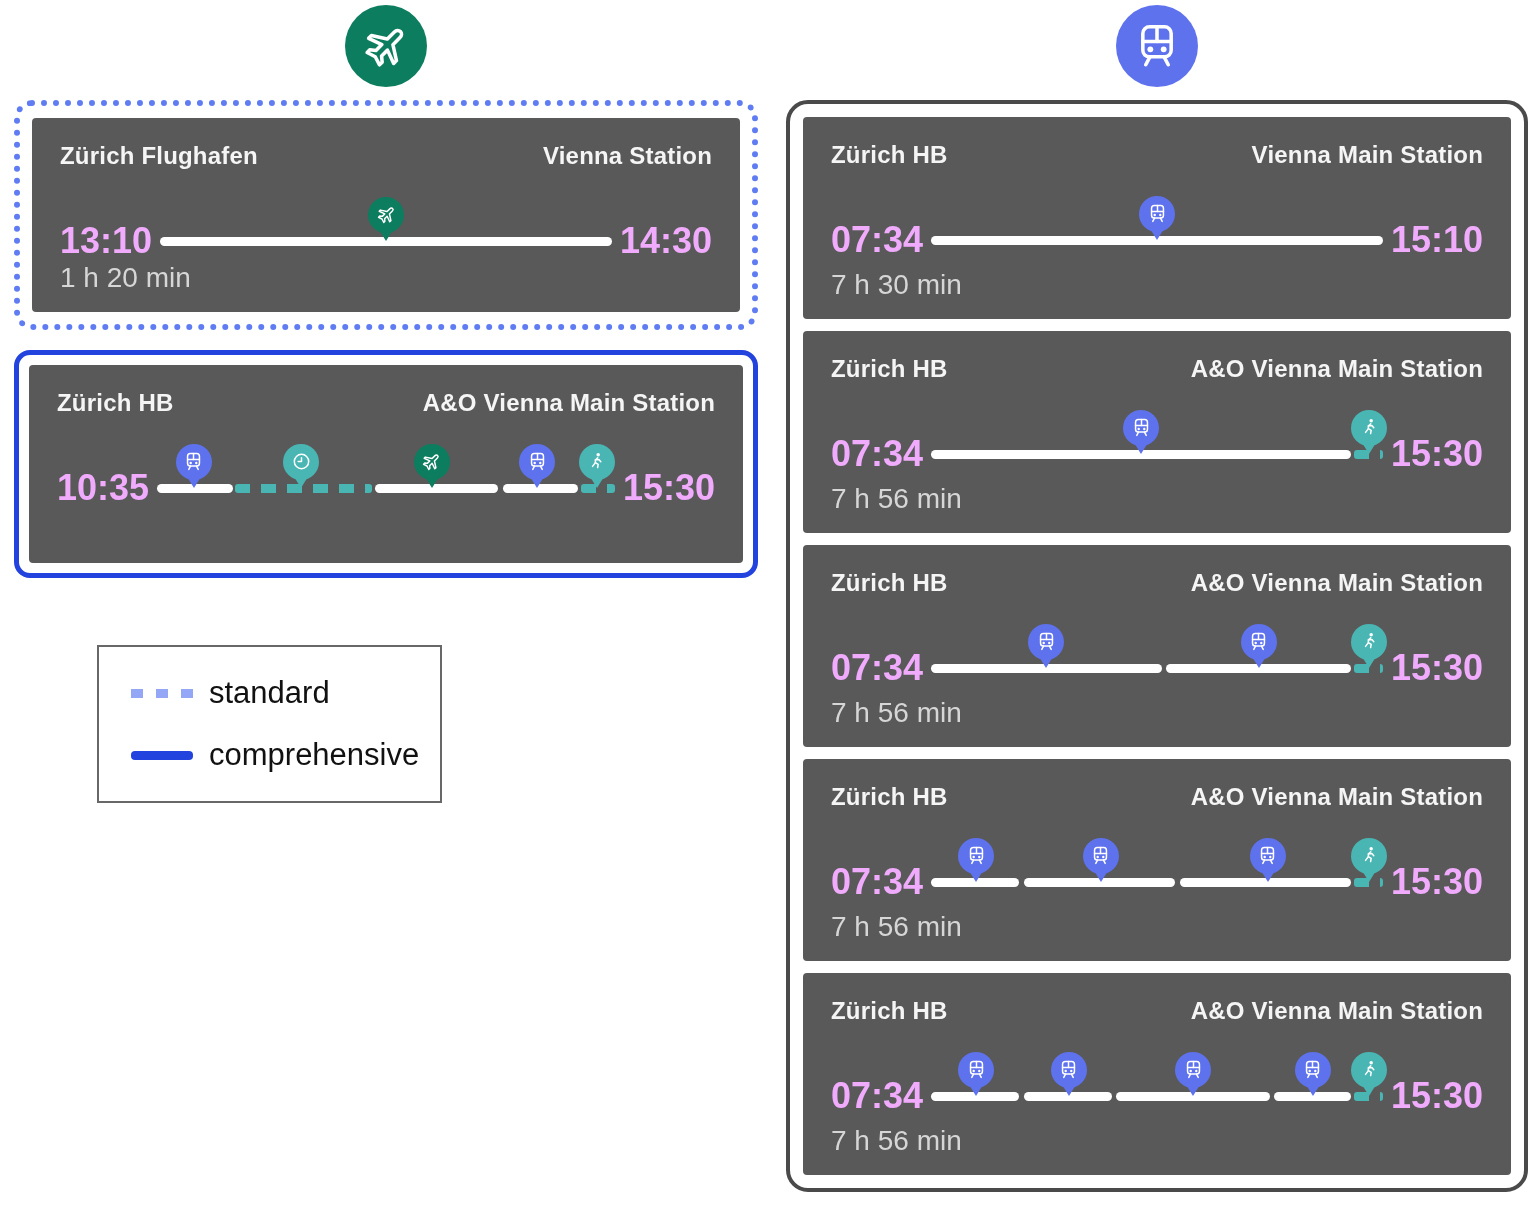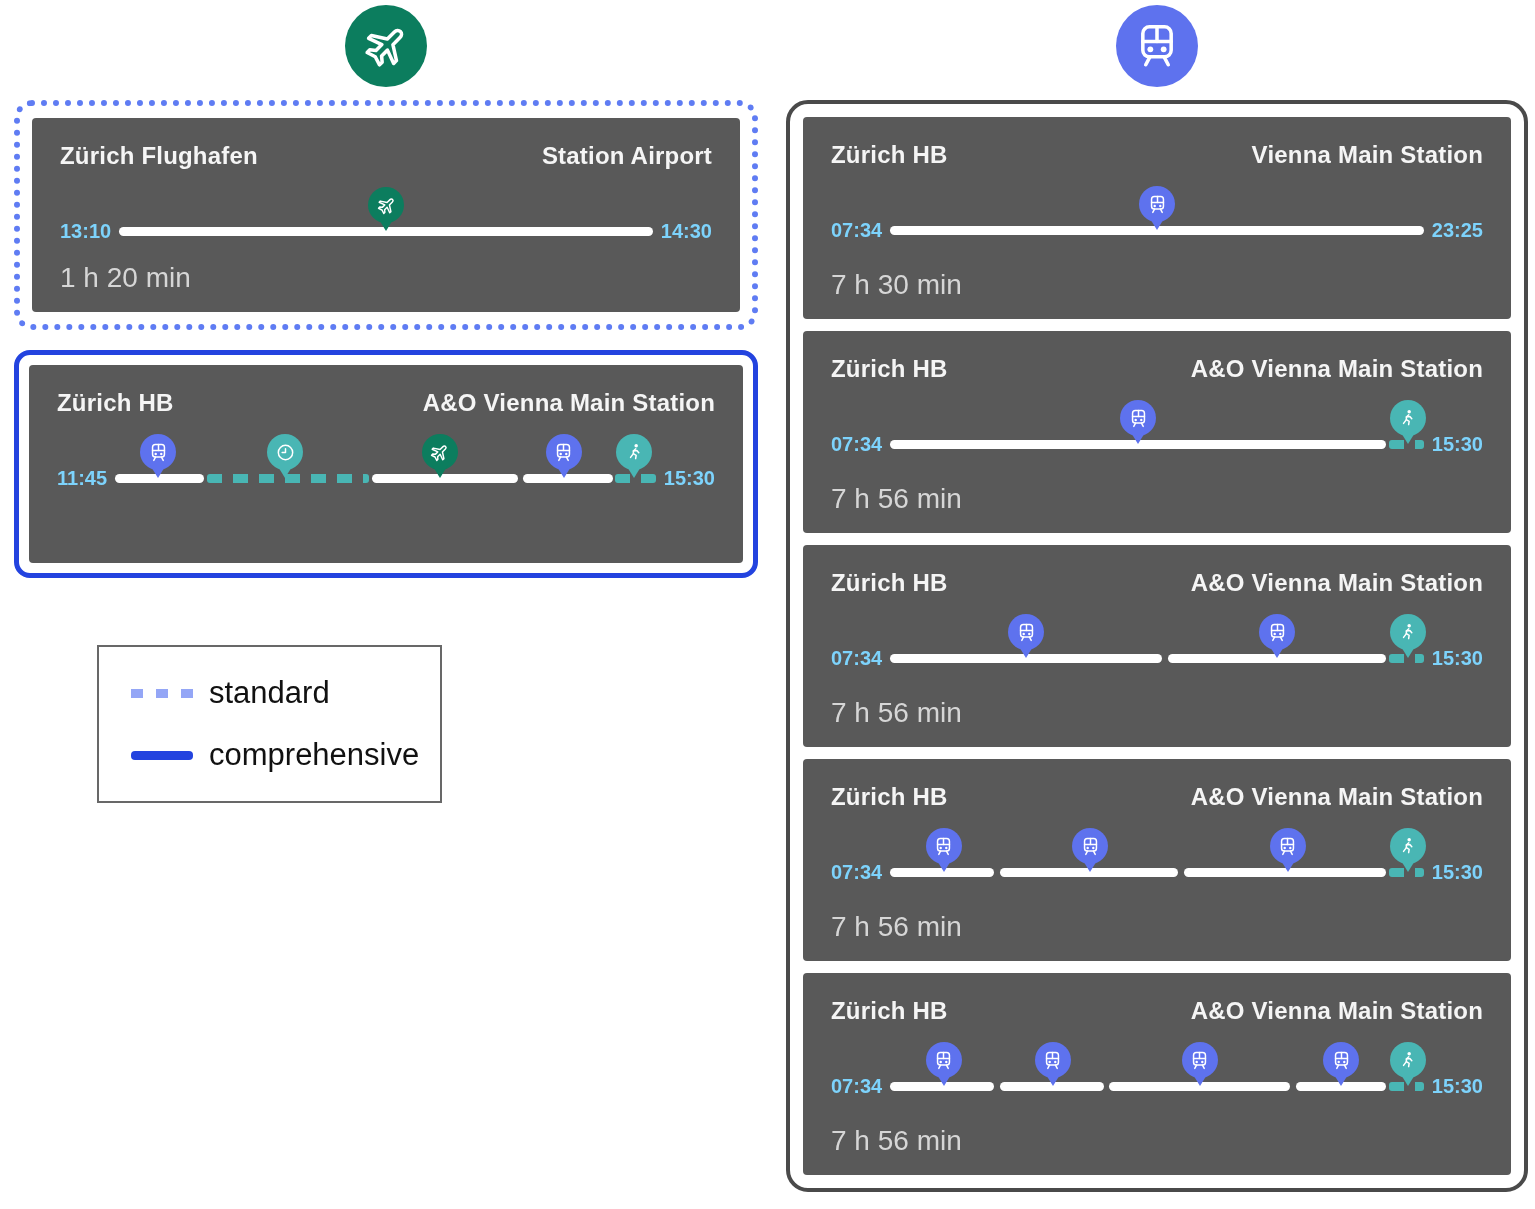--- a/index.html
+++ b/index.html
@@ -21,21 +21,21 @@
   .route-frame.comprehensive { margin-top:20px; border:5px solid var(--comprehensive-blue,#2343df);
                           border-radius:16px; padding:10px; }
 
   .card { box-sizing:border-box; background:var(--card-bg,#595959); border-radius:4px;
           padding:24px 28px 18px; display:flex; flex-direction:column; width:100%; }
   .card.h194 { height:194px; } .card.h198 { height:198px; } .card.h202 { height:202px; }
 
   .titles { display:flex; justify-content:space-between; color:#f5f5f5;
             font-size:24px; font-weight:bold; letter-spacing:.2px; }
   .tl-row { display:flex; align-items:center; margin-top:50px; }
-  .time { color:#7dd3fc; font-size:20px; font-weight:bold; white-space:nowrap; }
+  .time { color:#f0abfc; font-size:36px; font-weight:bold; white-space:nowrap; }
   .time.left { margin-right:8px; } .time.right { margin-left:8px; }
   .tl { position:relative; flex:1; height:9px; }
   .seg { position:absolute; top:0; height:9px; border-radius:5px; }
   .seg.solid { background:#ffffff; }
   .seg.dashed { background:repeating-linear-gradient(90deg,
                 var(--pin-teal,#49b6b4) 0 15px, transparent 15px 26px); border-radius:3px; }
   .pin { position:absolute; bottom:13px; width:36px; height:36px; margin-left:-18px;
          border-radius:50%; background:var(--pin-color,#5e72ee);
          display:flex; align-items:center; justify-content:center; z-index:2; }
   .pin::after { content:""; position:absolute; top:31px; left:50%; margin-left:-8px;
@@ -102,21 +102,21 @@
     <div class="hicon green">
       <svg viewBox="0 0 24 24">
           <use href="#i-plane"></use>
         </svg>
     </div>
 
     <div class="route-frame standard">
       <div class="card h194">
         <div class="titles">
           <span>Zürich Flughafen</span>
-          <span>Station Airport</span>
+          <span>Vienna Station</span>
         </div>
         <div class="tl-row">
           <span class="time left">13:10</span>
           <div class="tl">
               <div class="seg solid" style="left: 0%; width: 100%;"></div>
               <div class="pin" style="left: 50%; --pin-color: #0c7d5e;">
                 <svg viewBox="0 0 24 24">
                   <use href="#i-plane"></use>
                 </svg>
               </div>
@@ -127,21 +127,21 @@
       </div>
     </div>
 
     <div class="route-frame comprehensive">
       <div class="card h198">
         <div class="titles">
           <span>Zürich HB</span>
           <span>A&amp;O Vienna Main Station</span>
         </div>
         <div class="tl-row">
-          <span class="time left">11:45</span>
+          <span class="time left">10:35</span>
           <div class="tl">
               <div class="seg solid" style="left: 0%; width: 16.5%;"></div>
               <div class="seg dashed" style="left: 17%; width: 30%;"></div>
               <div class="seg solid" style="left: 47.5%; width: 27%;"></div>
               <div class="seg solid" style="left: 75.5%; width: 16.5%;"></div>
               <div class="seg dashed" style="left: 92.5%; width: 7.5%;"></div>
               <div class="pin" style="left: 8%; --pin-color: #5e72ee;">
                 <svg viewBox="0 0 24 24">
                   <use href="#i-train"></use>
                 </svg>
@@ -201,21 +201,21 @@
         <div class="tl-row">
           <span class="time left">07:34</span>
           <div class="tl">
               <div class="seg solid" style="left: 0%; width: 100%;"></div>
               <div class="pin" style="left: 50%; --pin-color: #5e72ee;">
                 <svg viewBox="0 0 24 24">
                   <use href="#i-train"></use>
                 </svg>
               </div>
             </div>
-          <span class="time right">23:25</span>
+          <span class="time right">15:10</span>
         </div>
         <div class="duration">7 h 30 min</div>
       </div>
 
       <div class="card h202">
         <div class="titles">
           <span>Zürich HB</span>
           <span>A&amp;O Vienna Main Station</span>
         </div>
         <div class="tl-row">

